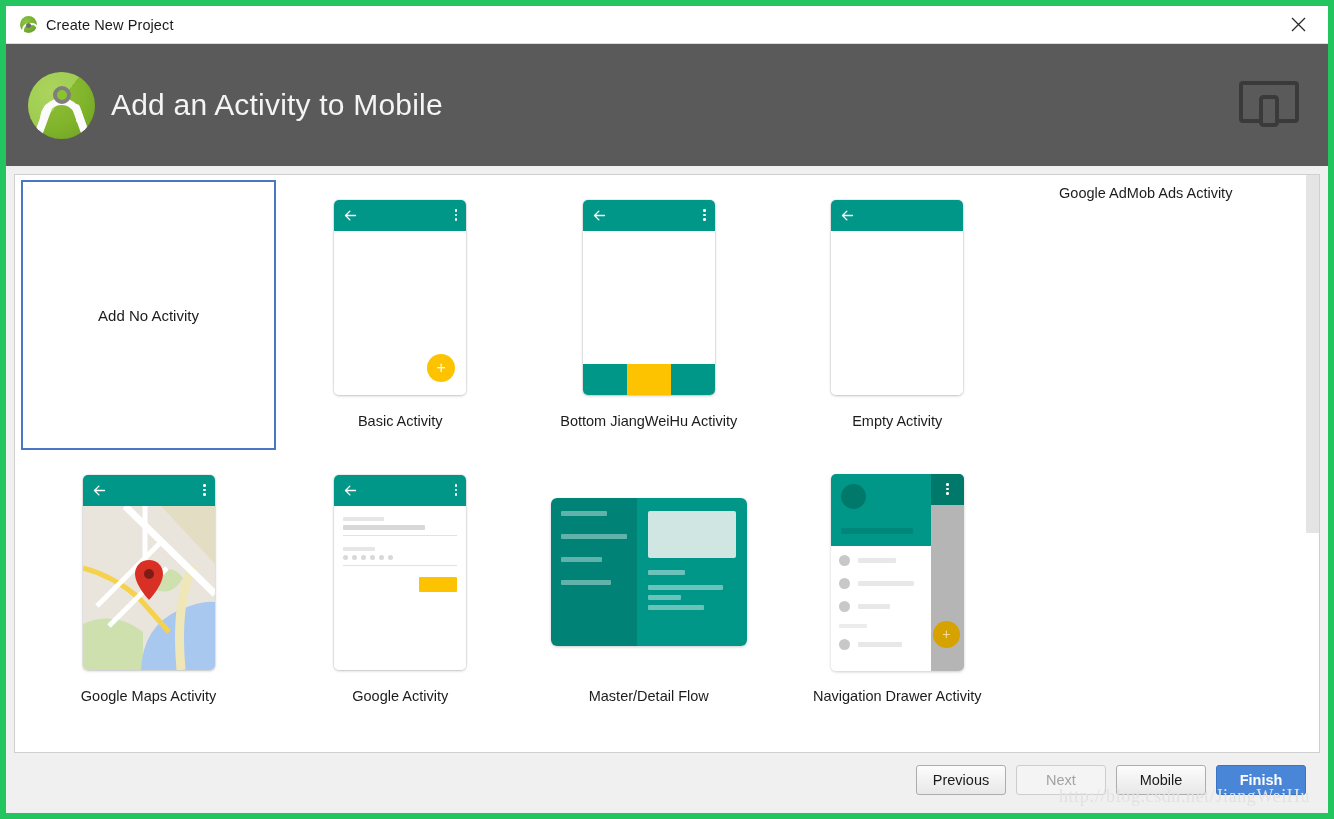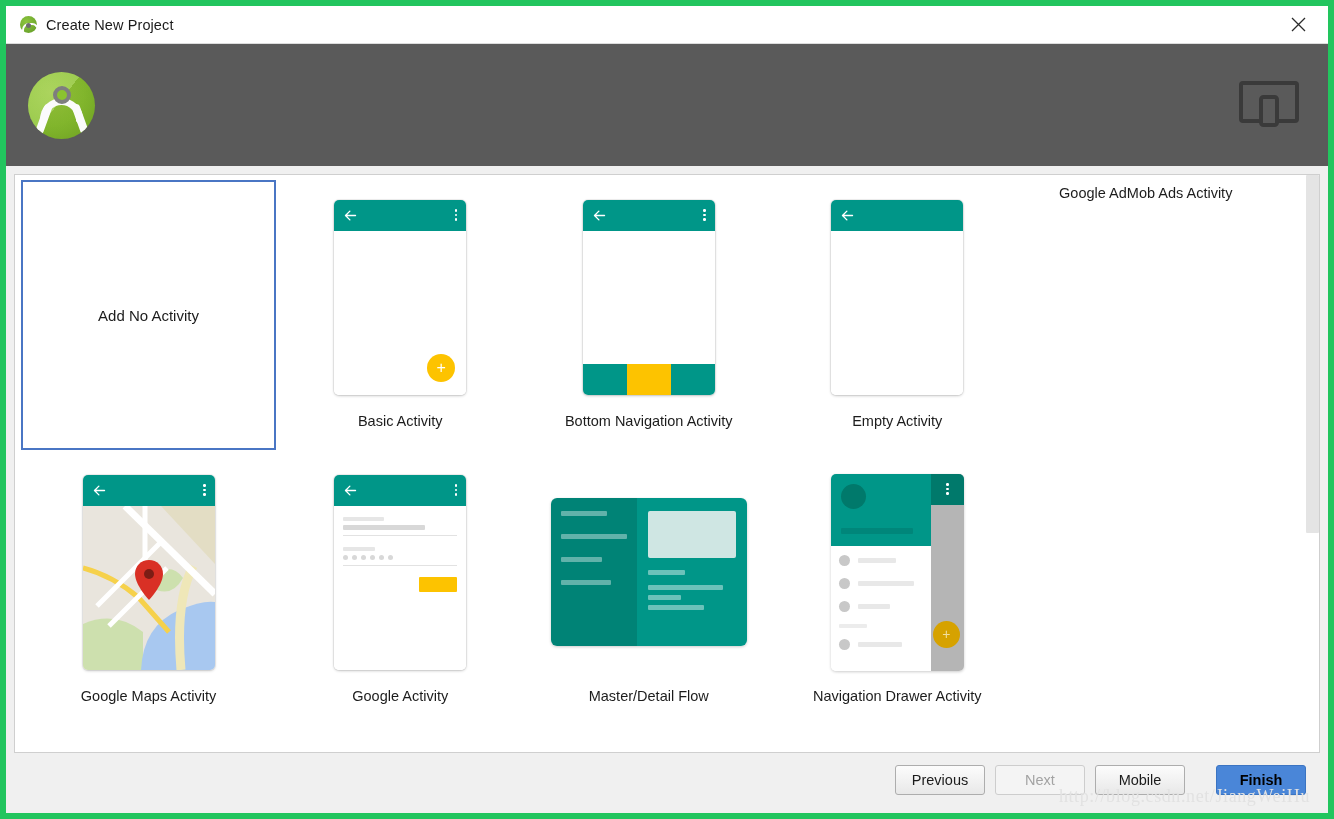--- a/index.html
+++ b/index.html
@@ -412,23 +412,22 @@
     cursor: default;
   }
   .btn.disabled {
     color: #a3a3a3;
     border-color: #cdcdcd;
     background: #f4f4f4;
   }
   .btn.primary {
     background: #4a86d8;
     border-color: #3b74c2;
-    color: #000000;
+    color: #ffffff;
     font-weight: bold;
-    margin-left: 21px;
   }
   .watermark {
     position: absolute;
     right: 18px;
     bottom: 6px;
     font-family: "Liberation Serif", serif;
     font-size: 18px;
     color: #e2e2e2;
     letter-spacing: .6px;
     white-space: nowrap;
@@ -452,20 +451,21 @@
   </div>
 
   <div class="header">
     <div class="studio-logo">
       <div class="sheen"></div>
       <div class="leg l"></div>
       <div class="leg r"></div>
       <div class="arc"></div>
       <div class="head"></div>
     </div>
+    <div class="header-title">Add an Activity to Mobile</div>
     <div class="header-spacer"></div>
     <div class="device-icon">
       <svg width="62" height="48" viewBox="0 0 62 48" aria-hidden="true">
         <rect x="3" y="4" width="56" height="38" rx="2" fill="none" stroke="#3a3a3a" stroke-width="4"></rect>
         <rect x="23" y="18" width="16" height="28" rx="2.5" fill="#5a5a5a" stroke="#3a3a3a" stroke-width="4"></rect>
       </svg>
     </div>
   </div>
 
   <div class="body">
@@ -514,21 +514,21 @@
                     </div>
                 </div>
                 <div class="phone-body"></div>
                 <div class="bottom-nav">
                   <span class="seg-teal"></span>
                     <span class="seg-amber"></span>
                     <span class="seg-teal"></span>
                 </div>
               </div>
             </div>
-            <div class="cell-label">Bottom Navigation Activity</div>
+            <div class="cell-label">Bottom JiangWeiHu Activity</div>
           </div>
 
           <div class="cell">
             <div class="thumb-wrap">
               <div class="phone">
                 <div class="appbar">
                   <svg class="back" viewBox="0 0 24 24">
                     <path d="M20 12H5 M11 5l-7 7 7 7" stroke="#fff" stroke-width="2.2" fill="none" stroke-linecap="round" stroke-linejoin="round"></path>
                   </svg>
                 </div>

